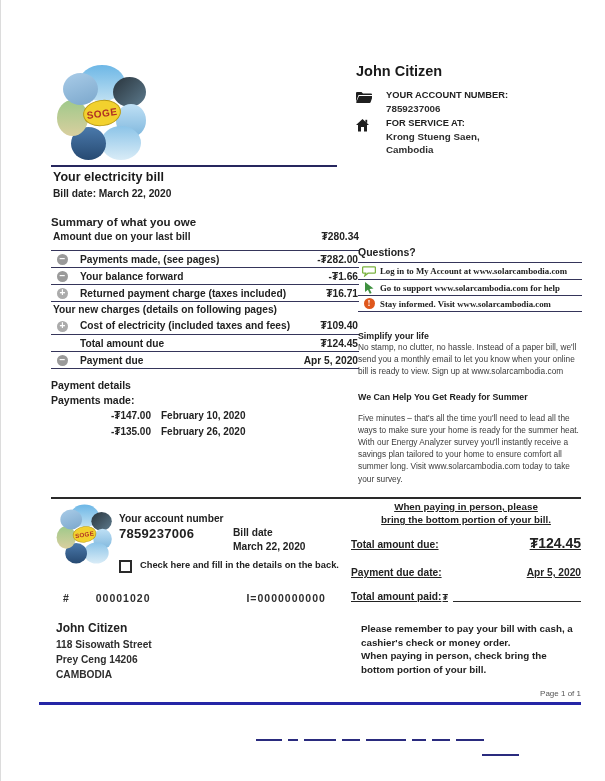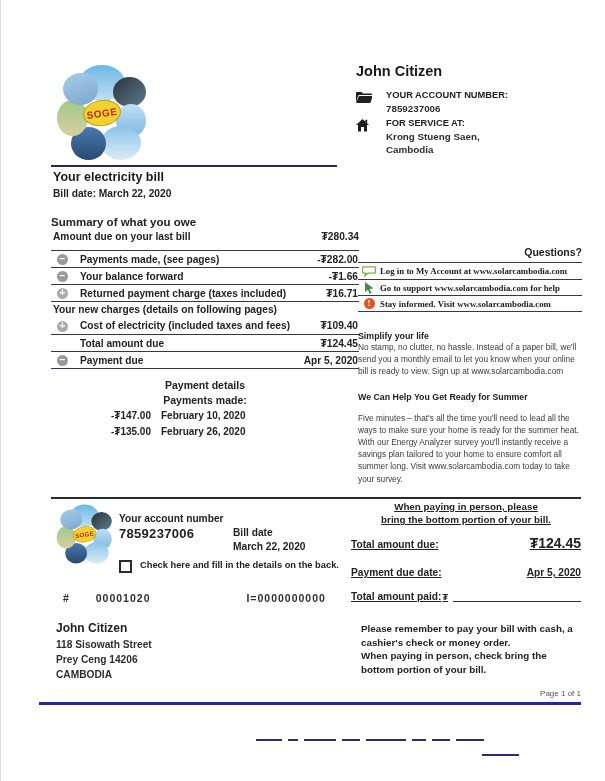--- a/index.html
+++ b/index.html
@@ -48,28 +48,28 @@
   .srow .amt { text-align:right; padding-right:1px; }
   .srow.heading { padding-left:2px; min-height:16px; }
   .srow.indent .lbl { margin-left:29px; }
   .ci { display:inline-block; width:11px; height:11px; border-radius:50%; color:#fff; font-size:10px; line-height:10px; text-align:center; font-weight:700; }
   .ci-minus { background:#9a9a9a; }
   .ci-minus::before { content:"\2212"; }
   .ci-plus { background:#ababab; }
   .ci-plus::before { content:"+"; }
 
   .paydet { left:50px; top:378px; width:308px; }
-  .paydet-title { font-size:10.5px; font-weight:700; line-height:15px;text-align:center; }
+  .paydet-title { font-size:10.5px; font-weight:700; line-height:15px; }
   .pay-row { display:flex; font-size:10px; font-weight:600; line-height:16px; }
   .pay-amt { width:100px; text-align:right; }
   .pay-date { margin-left:10px; }
 
   
   .questions { left:357px; top:246px; width:224px; }
-  .q-title { font-size:10.5px; font-weight:700; margin-bottom:4px;text-align:right; }
+  .q-title { font-size:10.5px; font-weight:700; margin-bottom:4px; }
   .qtable { border-top:1.5px solid #35355a; border-bottom:1.5px solid #35355a;font-family:Liberation Serif, serif; }
   .qrow { display:flex; align-items:center; height:16px; font-size:8.8px; font-weight:700; border-top:1px solid #35355a; }
   .qrow:first-child { border-top:none; }
   .q-ic { width:22px; display:flex; justify-content:center; flex:0 0 auto; }
   .alert-ic { display:inline-block; width:11px; height:11px; border-radius:50%; background:#df571c; color:#fff; font-size:9px; line-height:11px; text-align:center; font-weight:700; }
   .alert-ic::before { content:"!"; }
 
   .promos { left:357px; top:320px; width:226px; }
   .promo-title { font-size:8.8px; font-weight:700; margin-top:11px; }
   .promo-body { font-size:8.3px; line-height:12.2px; color:#3b3b3b; font-weight:500; }

